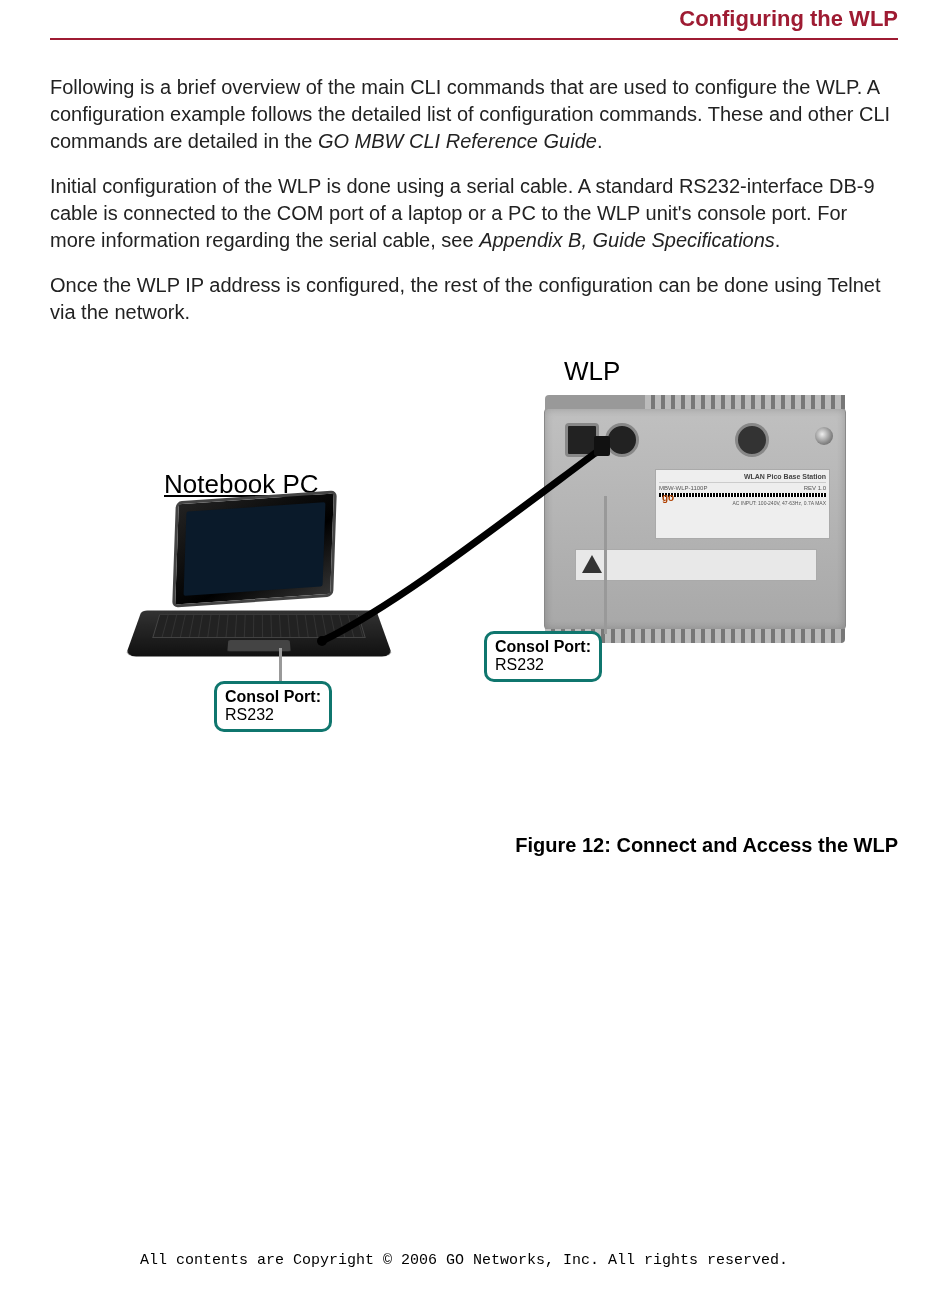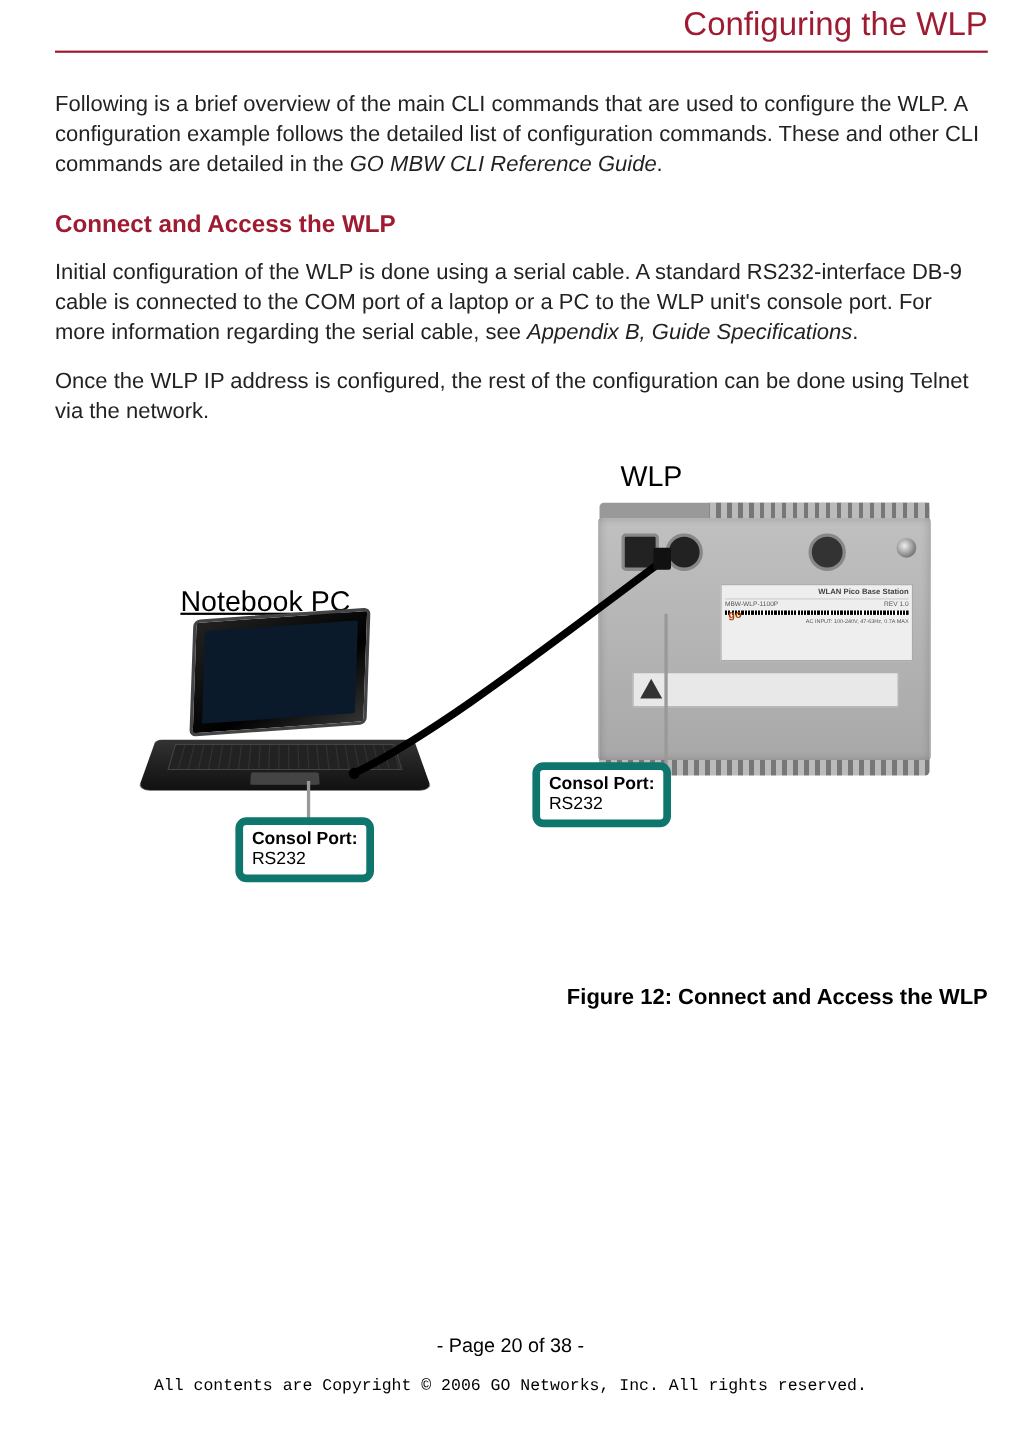--- a/index.html
+++ b/index.html
@@ -11,22 +11,22 @@
     height: 1309px;
     position: relative;
     box-sizing: border-box;
   }
   .page {
     padding: 0 30px 0 50px;
     box-sizing: border-box;
   }
   .title {
     color: #9e1b32;
-    font-weight: normal;
-    font-size: 30px;
+    font-weight: bold;
+    font-size: 22px;
     text-align: right;
     padding: 0 0 6px 0;
     border-bottom: 2px solid #9e1b32;
     margin-bottom: 34px;
     margin-top: 6px;
   }
   .para {
     font-size: 20px;
     color: #222;
     line-height: 1.35;
@@ -243,21 +243,21 @@
     position: absolute;
     top: 0;
     left: 0;
     width: 820px;
     height: 420px;
     pointer-events: none;
   }
   .callout {
     position: absolute;
     background: #fff;
-    border: 7px solid #0f766e;
+    border: 3px solid #0f766e;
     border-radius: 10px;
     padding: 4px 8px;
     font-family: Arial, sans-serif;
     font-size: 16px;
     line-height: 1.15;
   }
   .callout .bold {
     font-weight: bold;
   }
   .callout1 { top: 325px; left: 150px; }
@@ -272,21 +272,20 @@
 </head>
 <body>
 
 <div class="page">
   <h1 class="title">Configuring the WLP</h1>
 
   <p class="para">
     <span>Following is a brief overview of the main CLI commands that are used to configure the WLP. A configuration example follows the detailed list of configuration commands. These and other CLI commands are detailed in the </span><span class="italic">GO MBW CLI Reference Guide</span><span>.</span>
   </p>
 
-  <div class="subhead">Connect and Access the WLP</div>
 
   <p class="para">
     <span>Initial configuration of the WLP is done using a serial cable. A standard RS232-interface DB-9 cable is connected to the COM port of a laptop or a PC to the WLP unit's console port. For more information regarding the serial cable, see </span><span class="italic">Appendix B, Guide Specifications</span><span>.</span>
   </p>
 
   <p class="para">Once the WLP IP address is configured, the rest of the configuration can be done using Telnet via the network.</p>
 
   <div class="figure">
     <div class="label-wlp">WLP</div>
     <div class="label-notebook">Notebook PC</div>
@@ -342,15 +341,14 @@
     <div class="callout callout2">
       <span class="bold">Consol Port:</span><br>
       <span>RS232</span>
     </div>
   </div>
 
   <div class="caption">Figure 12: Connect and Access the WLP</div>
 </div>
 
 <div class="footer">
-  <div class="page-num">- Page 20 of 38 -</div>
   <div class="copyright">All contents are Copyright © 2006 GO Networks, Inc. All rights reserved.</div>
 </div>
 
 </body></html>

